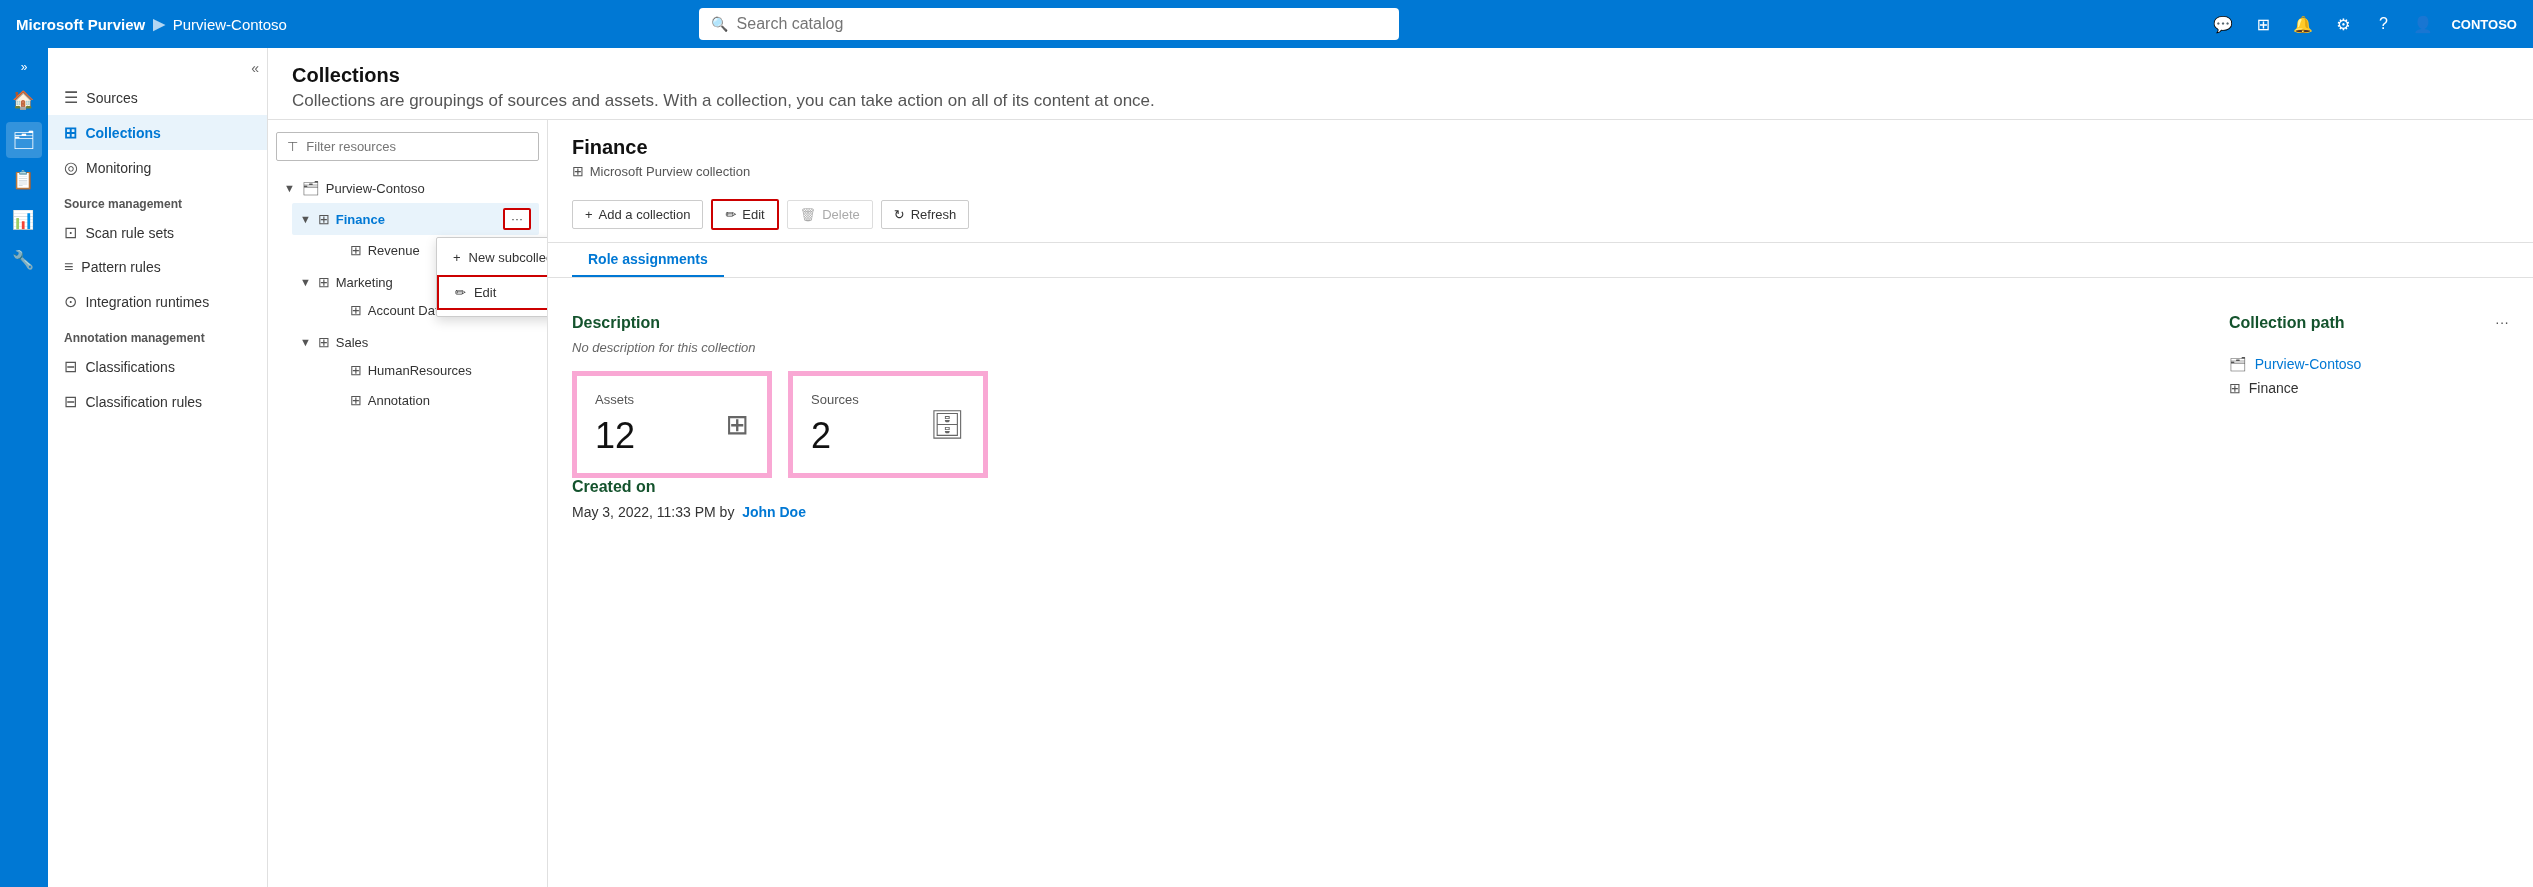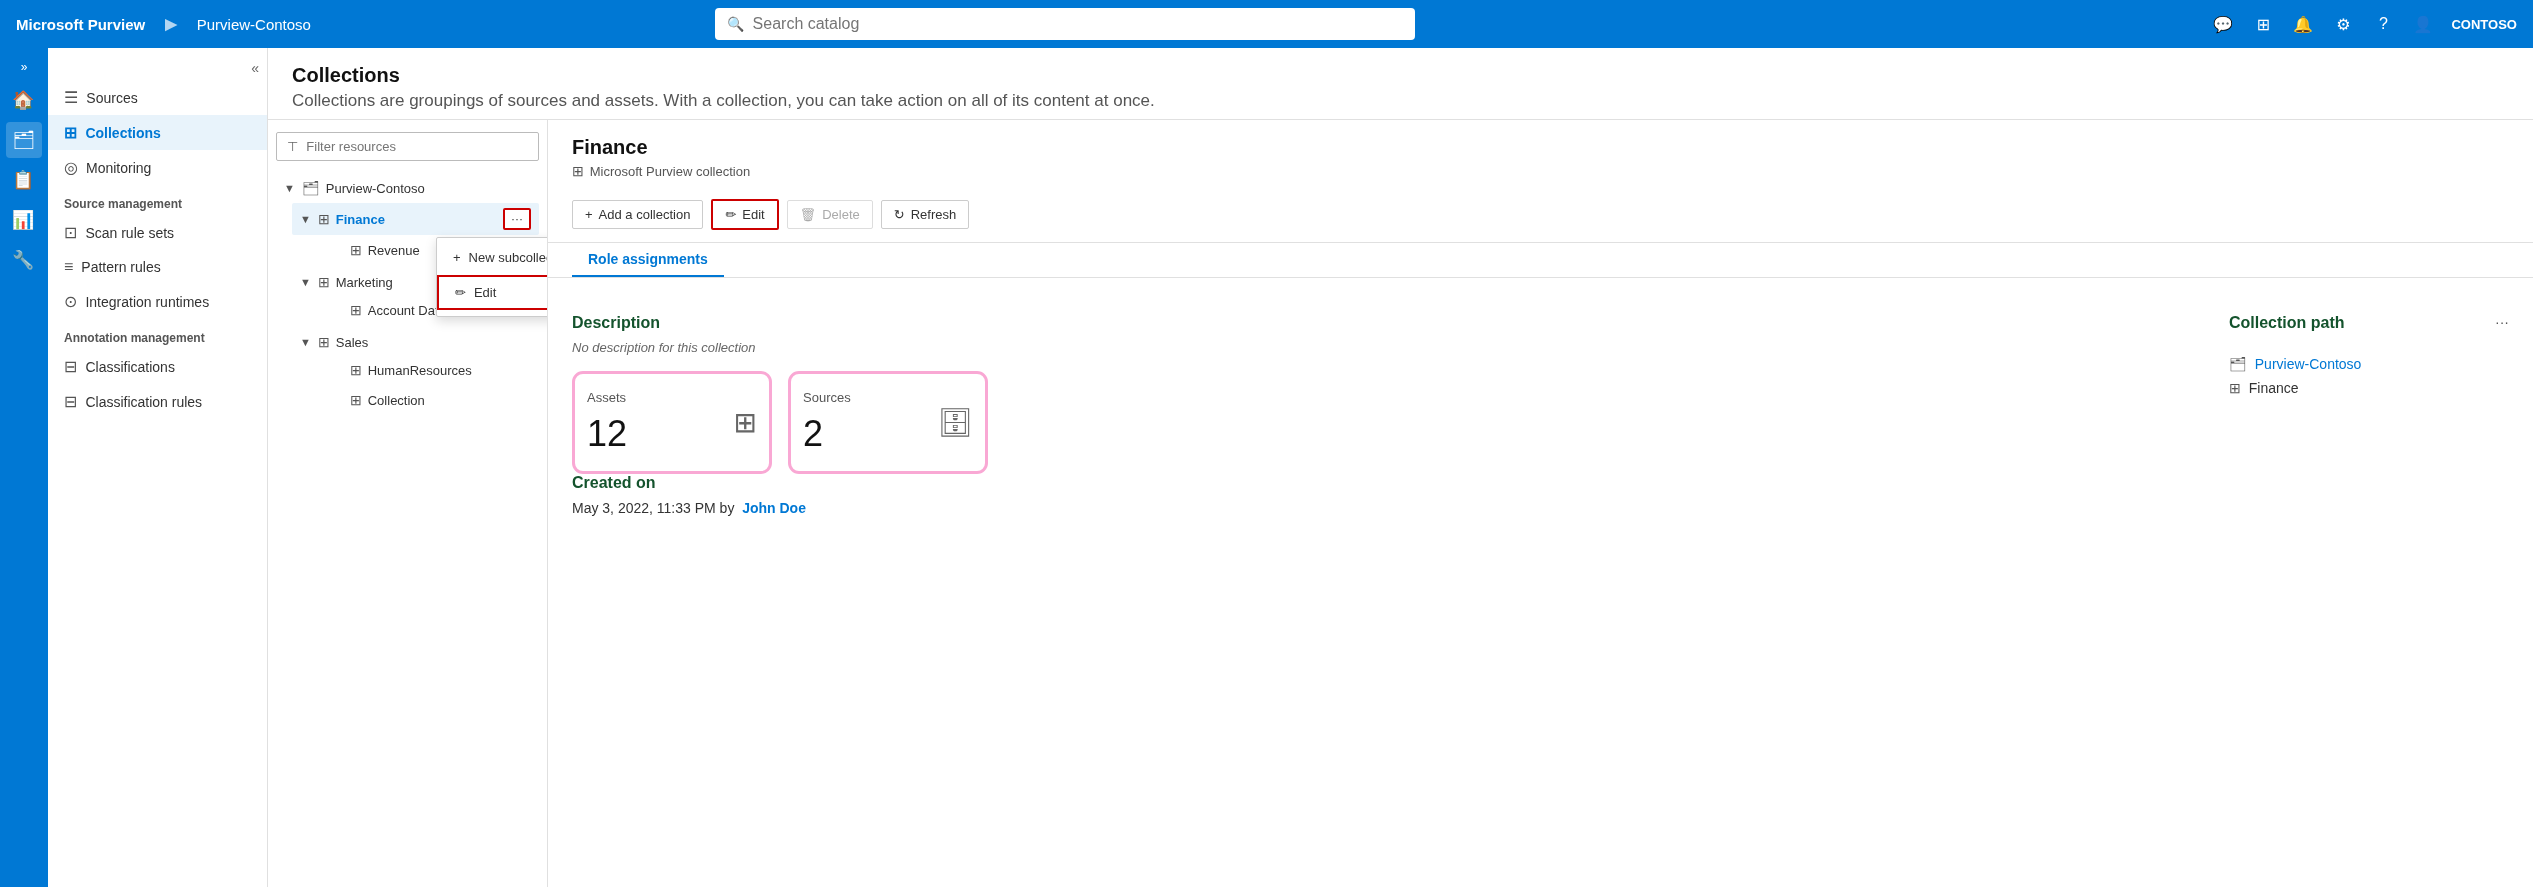--- a/index.html
+++ b/index.html
@@ -3,21 +3,21 @@
   <meta charset="utf-8">
   <style>
     * { box-sizing: border-box; margin: 0; padding: 0; font-family: 'Segoe UI', Arial, sans-serif; }
     body { width: 2533px; height: 887px; overflow: hidden; background: #f3f2f1; font-size: 14px; }
 
     
     .topbar {
       display: flex; align-items: center; height: 48px;
       background: #0078d4; color: white; padding: 0 16px; gap: 12px;
     }
-    .topbar-brand { display: flex; align-items: center; gap: 20px; font-size: 15px; font-weight: 600; white-space: nowrap; }
+    .topbar-brand { display: flex; align-items: center; gap: 8px; font-size: 15px; font-weight: 600; white-space: nowrap; }
     .topbar-search {
       flex: 1; max-width: 700px; margin: 0 auto;
       display: flex; align-items: center;
       background: white; border-radius: 4px; padding: 0 12px; height: 32px; gap: 8px;
     }
     .topbar-search input { border: none; outline: none; font-size: 16px; width: 100%; color: #333; }
     .topbar-right { display: flex; align-items: center; gap: 16px; margin-left: auto; color: white; }
     .topbar-right-icon { width: 24px; height: 24px; display: flex; align-items: center; justify-content: center; cursor: pointer; font-size: 16px; }
     .topbar-user { font-size: 13px; font-weight: 600; }
 
@@ -141,21 +141,21 @@
     .detail-body { display: flex; padding: 16px 24px; gap: 32px; }
     .detail-main { flex: 1; }
     .detail-side { width: 280px; }
 
     .detail-section-title { font-size: 16px; font-weight: 600; color: #14532d; margin-bottom: 8px; }
     .detail-section-text { font-size: 13px; color: #666; font-style: italic; }
 
     
     .stats-row { display: flex; gap: 16px; margin-top: 16px; }
     .stat-card {
-      border: 3px solid #f9a8d4; border-radius: 11px; padding: 16px 12px;
+      border: 5px solid #f9a8d4; border-radius: 0; padding: 16px 18px;
       display: flex; align-items: center; justify-content: space-between;
       min-width: 200px; gap: 24px;
     }
     .stat-number { font-size: 36px; font-weight: 300; color: #111; }
     .stat-label { font-size: 13px; color: #555; margin-bottom: 8px; }
     .stat-icon { font-size: 28px; color: #666; }
 
     
     .created-section { }
     .created-date { font-size: 14px; color: #333; margin-top: 4px; }
@@ -334,21 +334,21 @@
                 <span class="tree-arrow" style="visibility:hidden">▶</span>
                 <span class="tree-icon">⊞</span>
                 <span class="node-label">HumanResources</span>
               </div>
             </div>
 
             <div class="tree-node indent-2">
               <div class="tree-node-row">
                 <span class="tree-arrow" style="visibility:hidden">▶</span>
                 <span class="tree-icon">⊞</span>
-                <span class="node-label">Collection</span>
+                <span class="node-label">Annotation</span>
               </div>
             </div>
           </div>
         </div>
       </div>
 
       <div class="detail-panel">
 
         <div class="detail-title-row">
           <div class="detail-title">Finance</div>

